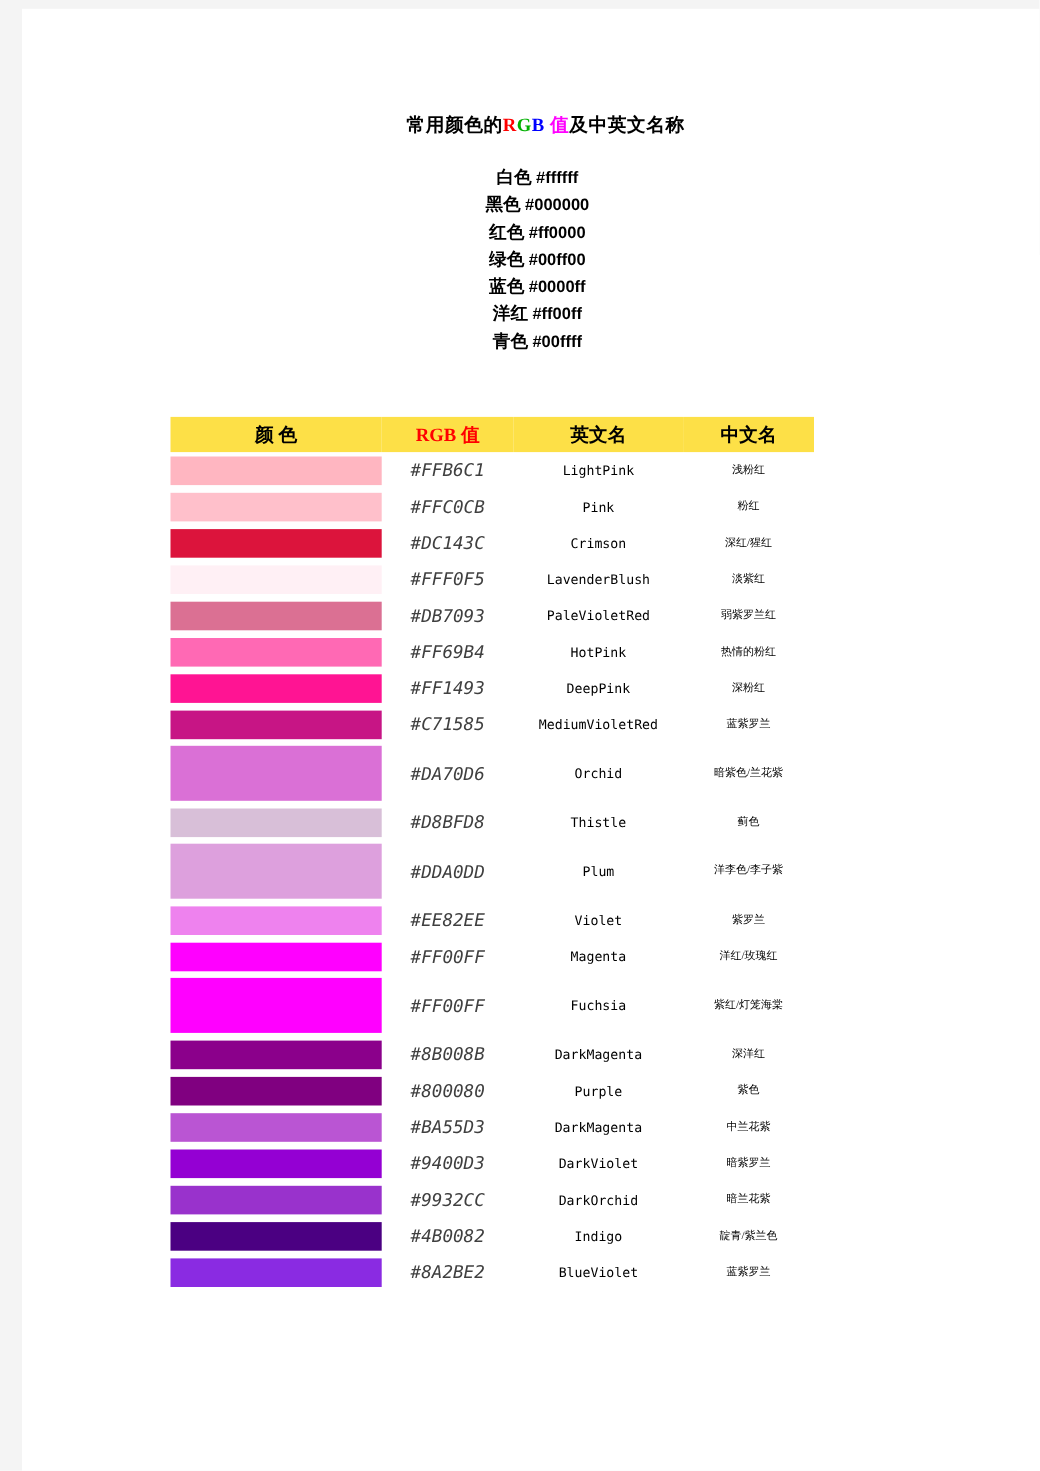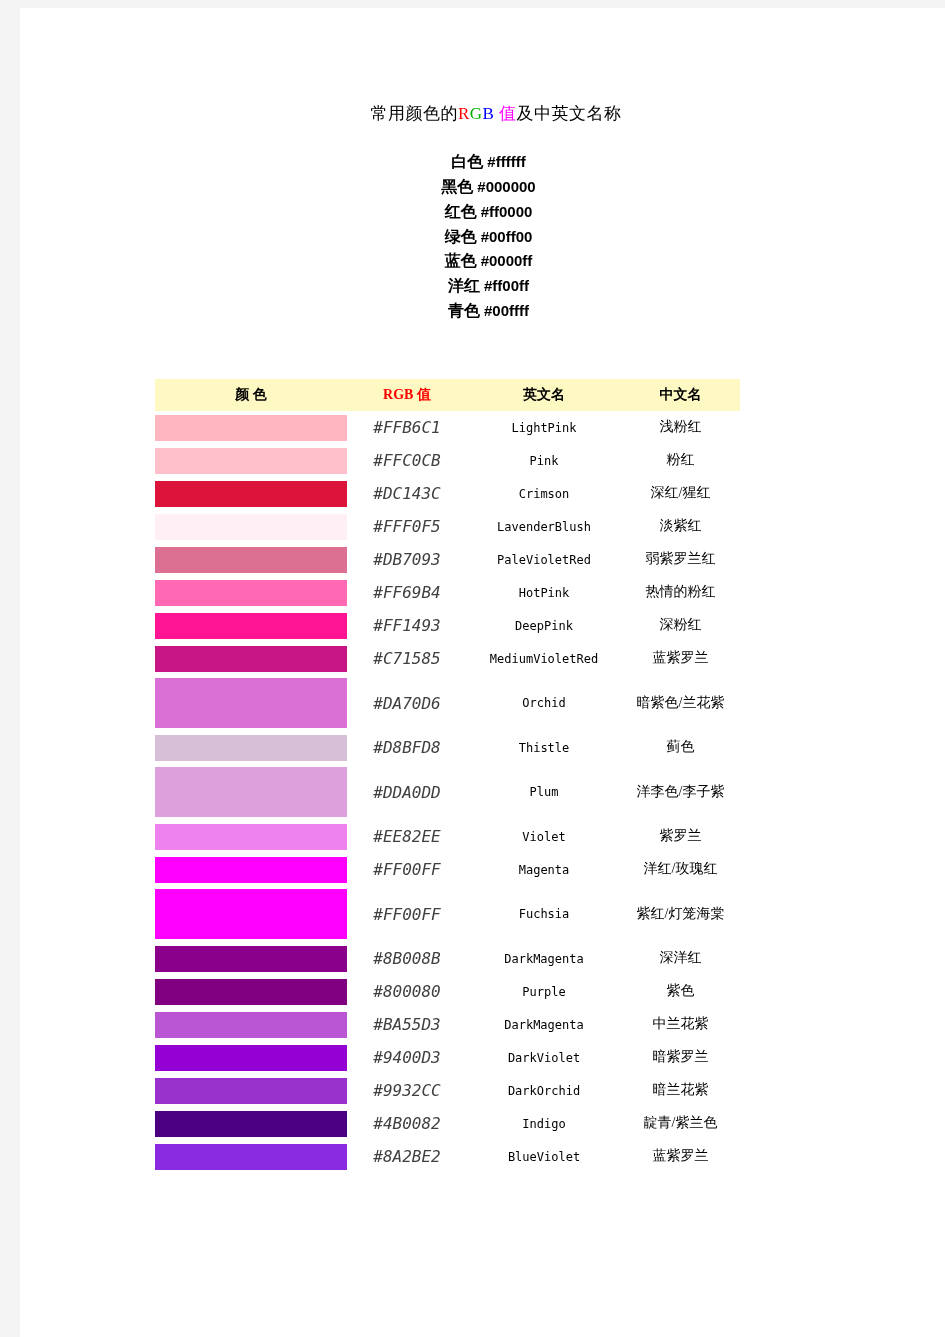--- a/index.html
+++ b/index.html
@@ -18,21 +18,21 @@
     left: 20px;
     top: 8px;
     width: 925px;
     height: 1329px;
     background: #ffffff;
   }
   .title {
     margin-top: 96px;
     text-align: center;
     font-size: 17px;
-    font-weight: normal;
+    font-weight: bold;
     font-family: "Liberation Serif", "DejaVu Serif", serif;
     letter-spacing: 0.5px;
     color: #000000;
     line-height: 1.2;
     padding-left: 27px;
   }
 
   .basic-list {
     margin-top: 26px;
     text-align: center;
@@ -60,23 +60,23 @@
     width: 585px;
     border-collapse: collapse;
     table-layout: fixed;
   }
   table.colors col.c-swatch { width: 192px; }
   table.colors col.c-rgb    { width: 120px; }
   table.colors col.c-en     { width: 154px; }
   table.colors col.c-cn     { width: 119px; }
 
   table.colors thead th {
-    background: #fef9c3;
+    background: #fde047;
     height: 32px;
-    font-size: 14px;
+    font-size: 17px;
     font-weight: bold;
     font-family: "Liberation Serif", "DejaVu Serif", serif;
     color: #000000;
     text-align: center;
     padding: 0;
     vertical-align: middle;
   }
   table.colors thead th.h-swatch { letter-spacing: 0; }
   table.colors thead th.h-rgb { color: #ff0000; }
 
@@ -108,21 +108,21 @@
     font-style: italic;
   }
   td.en-cell {
     font-family: "DejaVu Sans Mono", "Liberation Mono", monospace;
     font-size: 12px;
     color: #000000;
     text-align: center;
   }
   td.cn-cell {
     font-family: "Liberation Serif", "DejaVu Serif", serif;
-    font-size: 14px;
+    font-size: 10px;
     color: #000000;
     text-align: center;
     line-height: 1.35;
   }
 </style>
 </head>
 <body>
 
 <div class="page">
 

